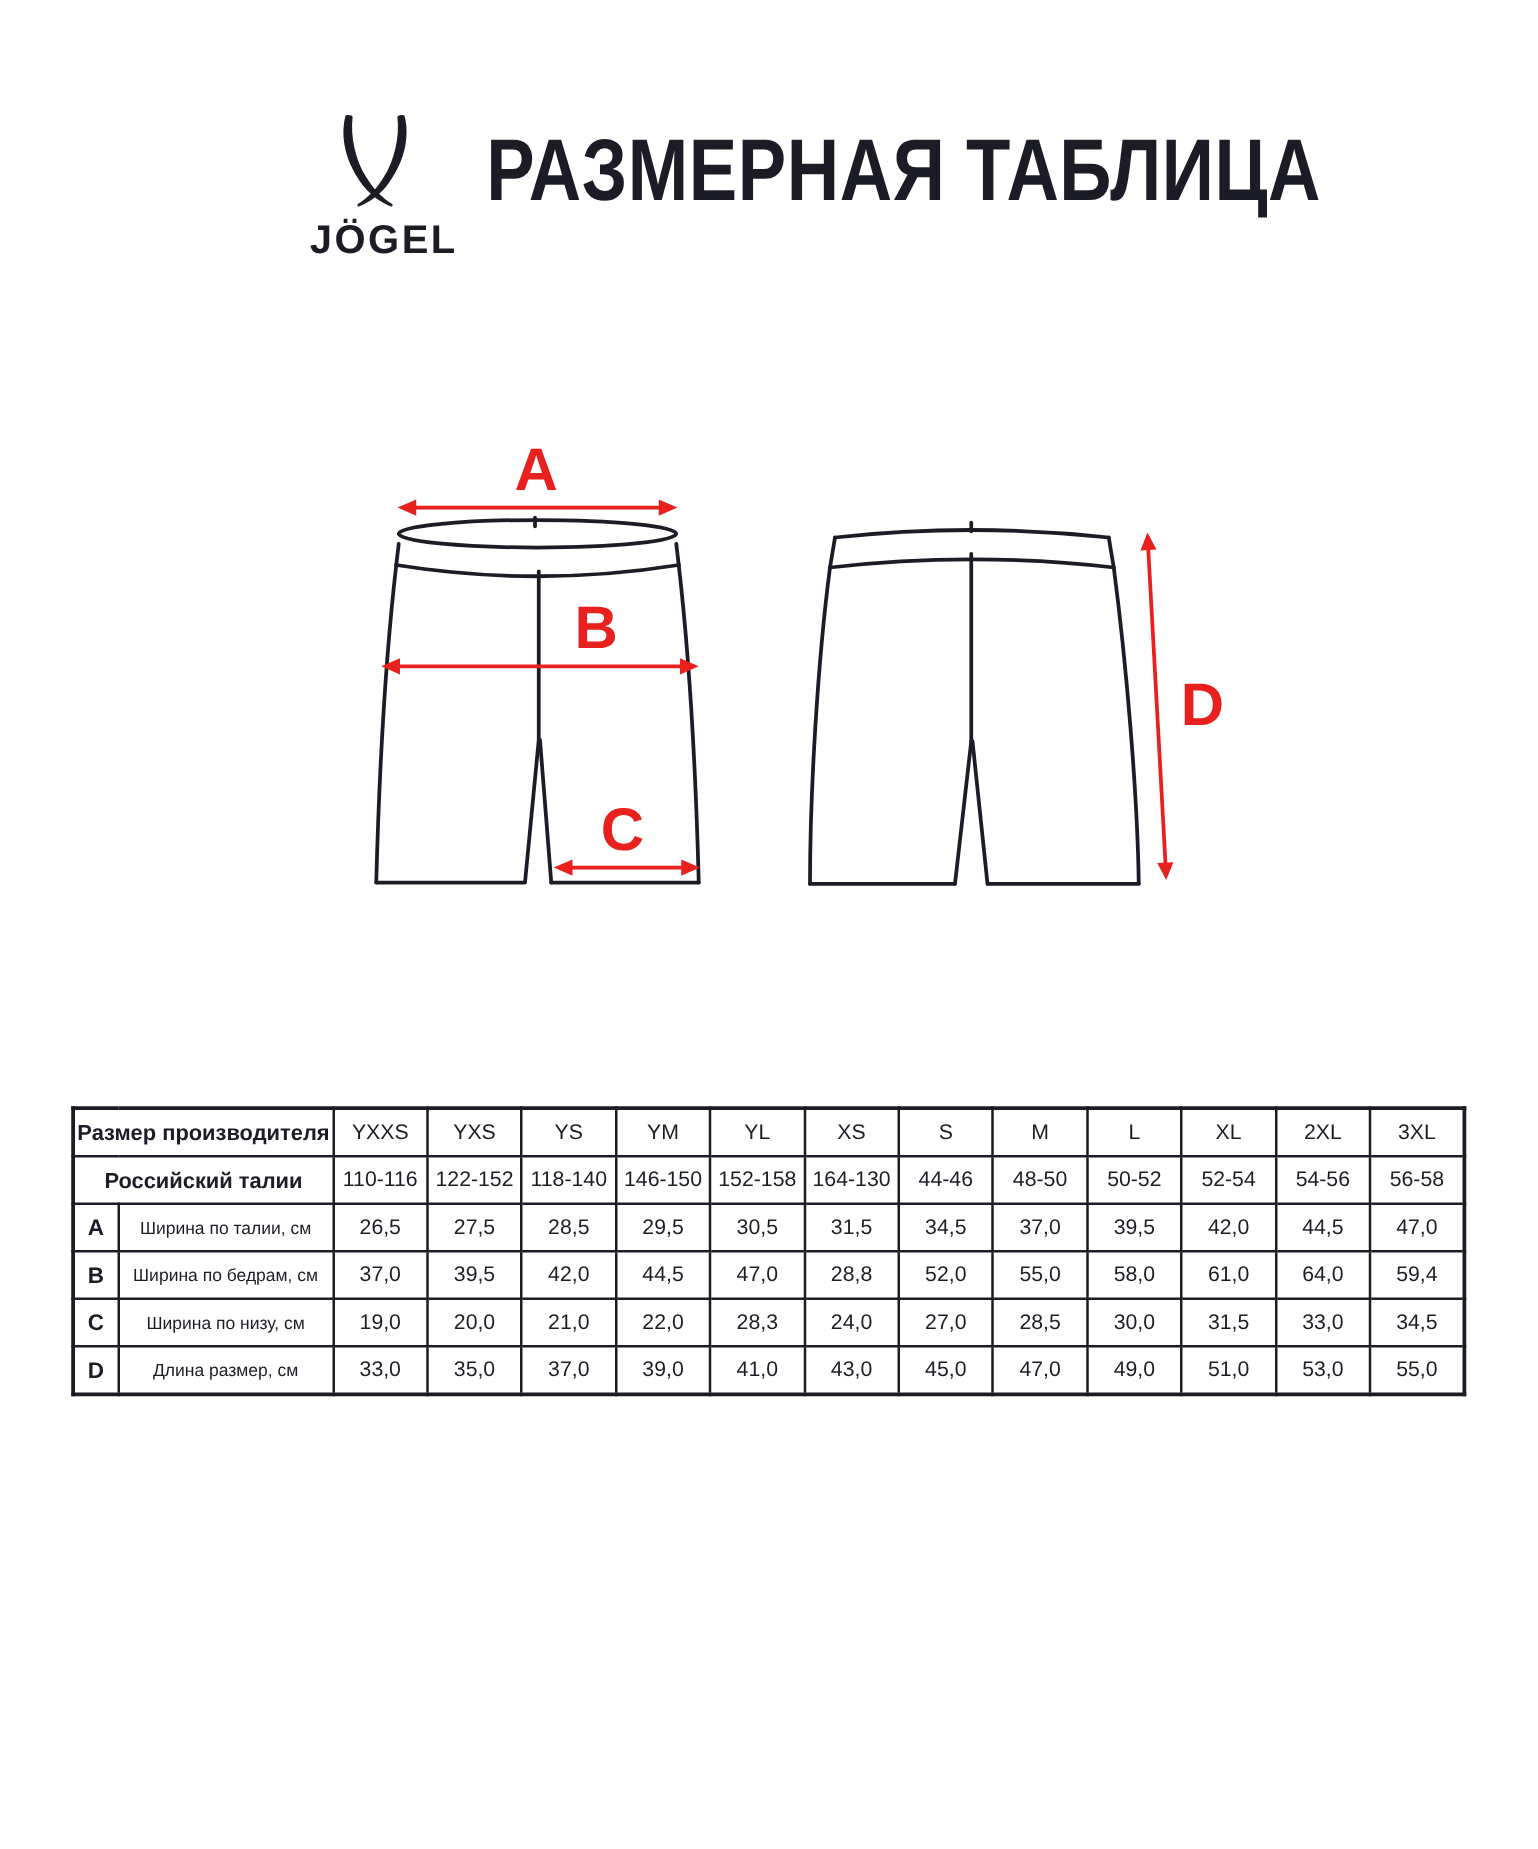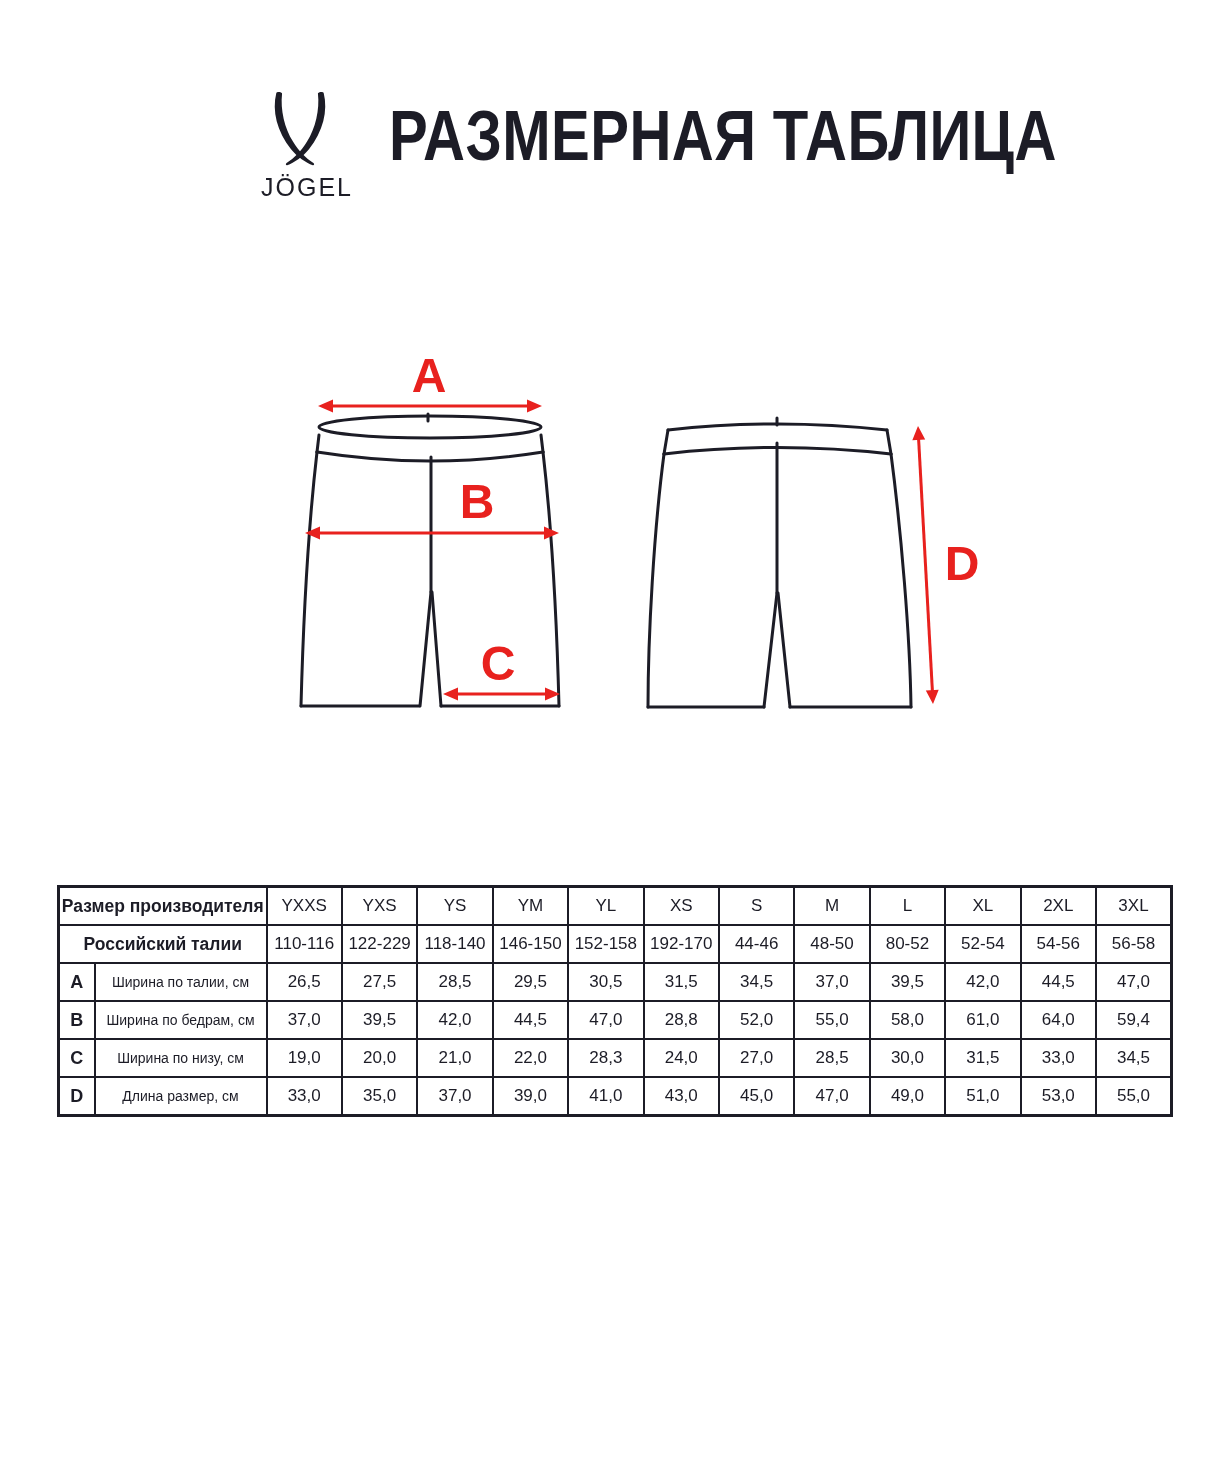--- a/index.html
+++ b/index.html
@@ -6,21 +6,21 @@
   body{
     width:1230px;height:1479px;position:relative;background:#ffffff;
     font-family:"Liberation Sans",sans-serif;color:#1c1c26;overflow:hidden;
   }
   .page{position:absolute;left:0;top:0;width:1230px;height:1479px;background:#fff}
 
   
   .logo-symbol{position:absolute;left:268px;top:90px;width:64px;height:80px}
   .logo-word{
     position:absolute;left:247px;top:173px;width:120px;text-align:center;
-    font-size:25px;font-weight:normal;letter-spacing:2px;color:#1c1c26;white-space:nowrap;
+    font-size:32px;font-weight:bold;letter-spacing:2px;color:#1c1c26;white-space:nowrap;
   }
   .page-title{
     position:absolute;left:389px;top:101px;margin:0;
     font-size:70px;line-height:1;font-weight:bold;letter-spacing:.5px;white-space:nowrap;
     transform:scaleX(.83);transform-origin:left top;color:#1c1c26;
   }
 
   
   .diagram{position:absolute;left:280px;top:340px;width:700px;height:400px}
   .diagram text{font-family:"Liberation Sans",sans-serif;font-weight:bold;font-size:48px}
@@ -139,28 +139,28 @@
           <th class="">S</th>
           <th class="">M</th>
           <th class="">L</th>
           <th class="">XL</th>
           <th class="">2XL</th>
           <th class="">3XL</th>
         </tr>
         <tr>
           <th colspan="2" class="hdr">Российский талии</th>
           <td class="">110-116</td>
-          <td class="">122-229</td>
+          <td class="">122-152</td>
           <td class="">118-140</td>
           <td class="">146-150</td>
           <td class="">152-158</td>
-          <td class="">192-170</td>
+          <td class="">164-130</td>
           <td class="">44-46</td>
           <td class="">48-50</td>
-          <td class="">80-52</td>
+          <td class="">50-52</td>
           <td class="">52-54</td>
           <td class="">54-56</td>
           <td class="">56-58</td>
         </tr>
         <tr>
           <th class="letter">A</th>
           <td class="mlabel">Ширина по талии, см</td>
           <td class="">26,5</td>
           <td class="">27,5</td>
           <td class="">28,5</td>

